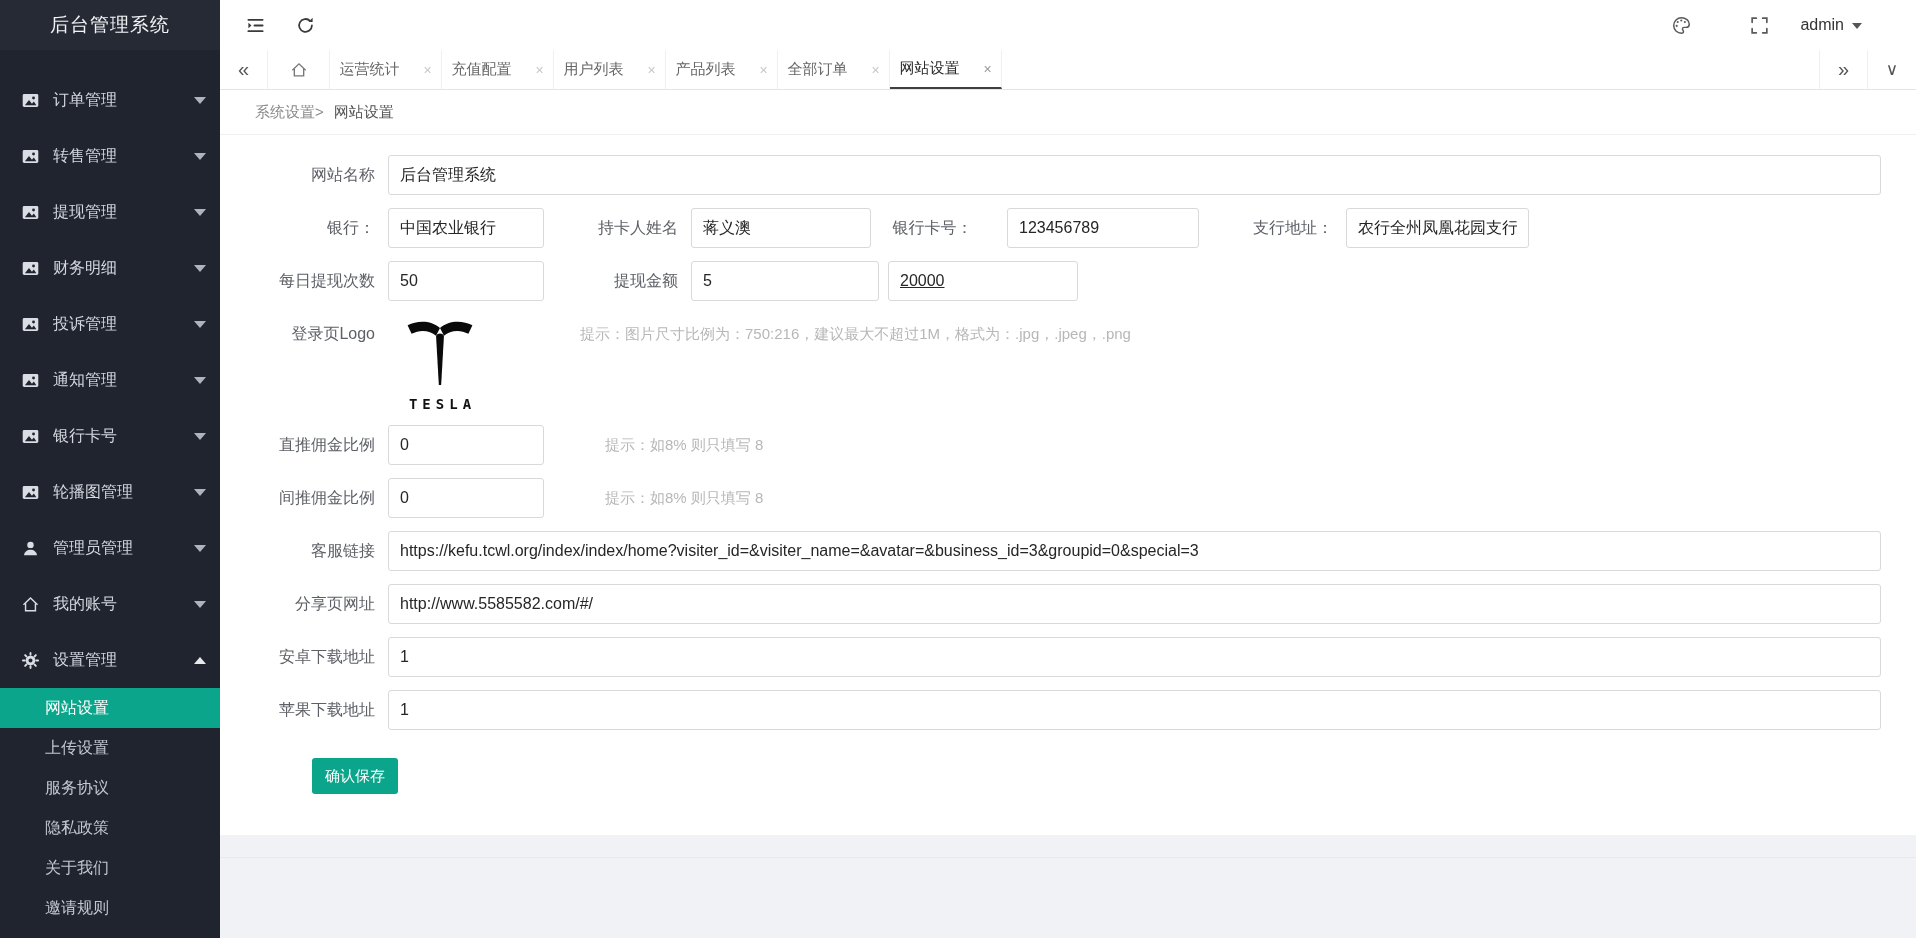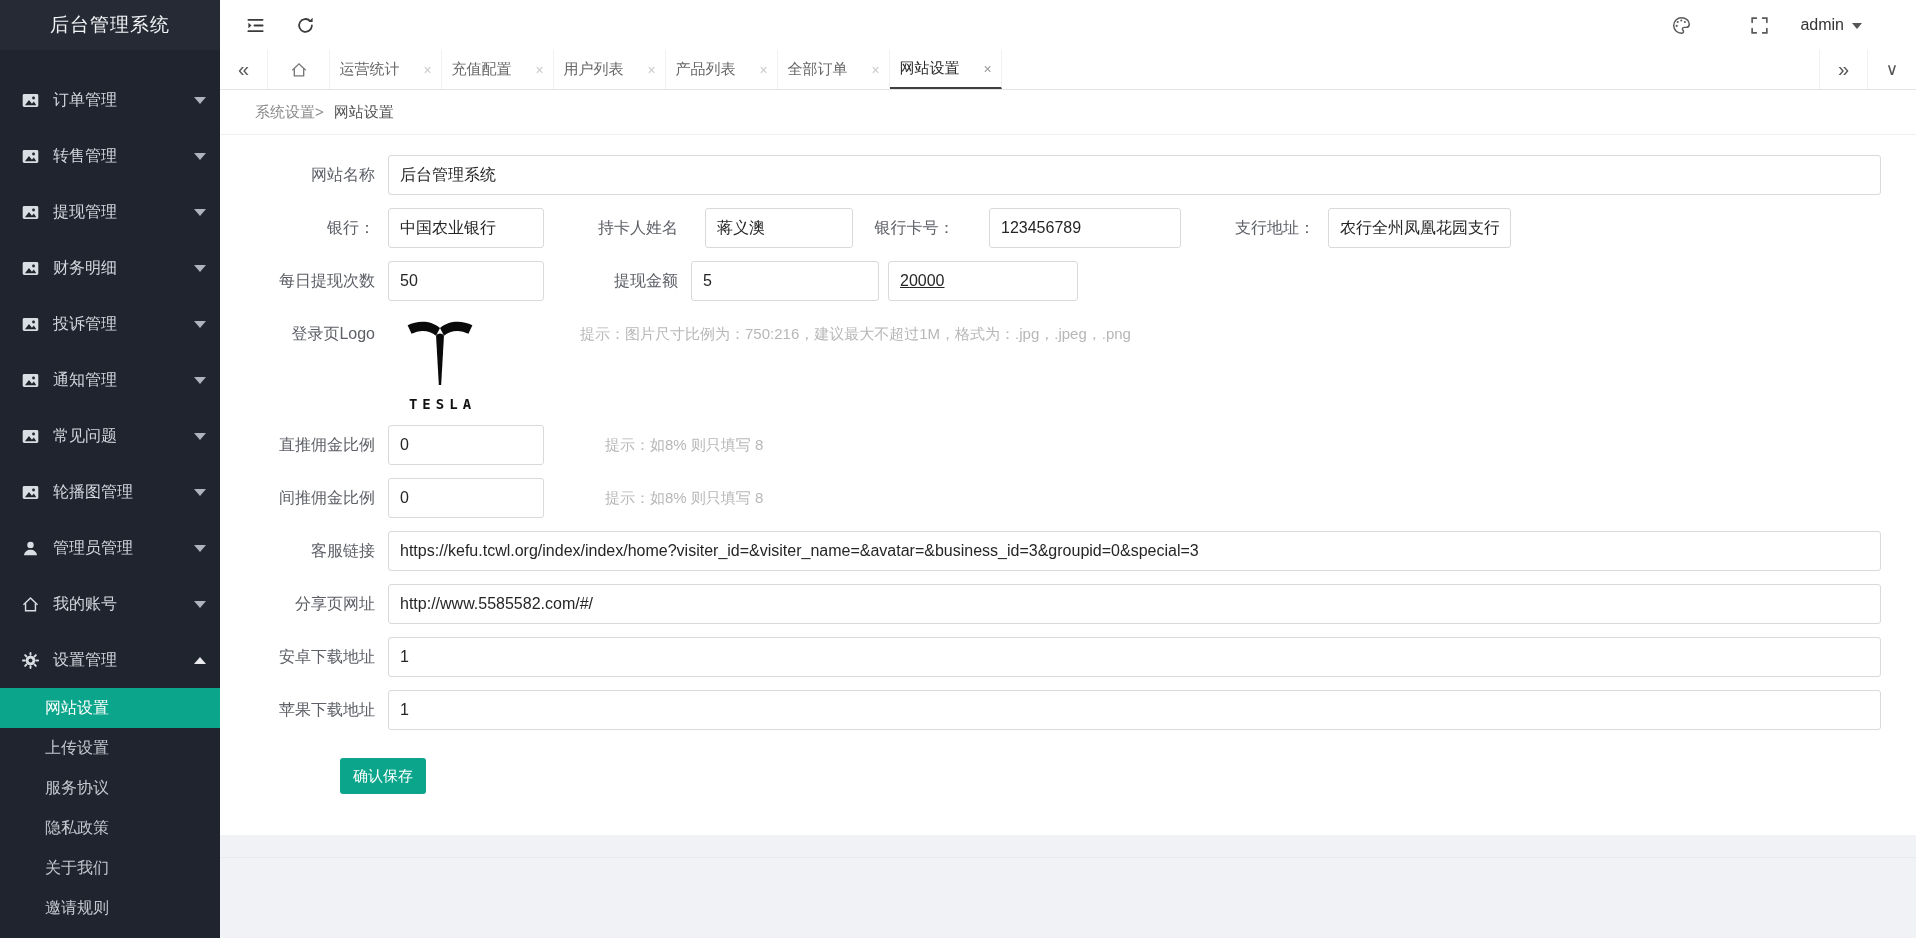--- a/index.html
+++ b/index.html
@@ -58,36 +58,36 @@
   
   .content { background:#fff; padding:20px 35px 26px 0; height:700px; overflow:hidden; }
   .form-row { display:flex; align-items:center; margin-bottom:13px; }
   .form-row.top { align-items:flex-start; }
   .f-label { width:168px; min-width:168px; text-align:right; padding-right:13px; color:#5d6066; font-size:16px; }
   .f-label.inline1 { width:147px; min-width:147px; }
   .f-label.inline2 { width:136px; min-width:136px;text-align:center; }
   input.f-input { height:40px; border:1px solid #d9d9d9; border-radius:3px; padding:0 11px; font-size:16px; color:#262626; font-family:"Liberation Sans","DejaVu Sans",sans-serif; outline:none; background:#fff; }
   .w-full { flex:1; }
   .w-s { width:156px; }
-  .w-m1 { width:148px;margin-left:14px; }
+  .w-m1 { width:180px; }
   .w-m2 { width:192px; }
   .w-m3 { width:183px; }
   .w-m4 { width:188px; }
   .w-m5 { width:190px; margin-left:9px;text-decoration:underline; }
   .hint { color:#b7b7b7; font-size:15px; }
   .hint.logo-hint { margin-left:97px; margin-top:11px; }
   .hint.rate-hint { margin-left:61px; }
 
   
   .logo-box { margin-left:9px; width:86px; display:flex; flex-direction:column; align-items:center; }
   .logo-box svg { width:72px; height:80px; }
   .logo-word { font-family:"DejaVu Sans Mono","Liberation Mono",monospace; font-weight:bold; font-size:14px; letter-spacing:5px; color:#111; margin-top:2px; text-indent:5px; }
 
   
-  .save-btn { margin-left:120px; margin-top:15px; width:86px; height:36px; background:#0aa58a; color:#fff; border:none; border-radius:3px; font-size:15px; cursor:pointer; font-family:"Liberation Sans","DejaVu Sans",sans-serif; }
+  .save-btn { margin-left:92px; margin-top:15px; width:86px; height:36px; background:#0aa58a; color:#fff; border:none; border-radius:3px; font-size:15px; cursor:pointer; font-family:"Liberation Sans","DejaVu Sans",sans-serif; }
 
   
   .footer { flex:1; background:#f0f2f5; }
   .footer-line { margin-top:22px; border-top:1px solid #e7eaee; }
 </style>
 </head>
 <body>
 
 <div class="app">
 
@@ -168,21 +168,21 @@
       </div>
 
       <div class="menu-item">
         <span class="mi-icon">
             <svg viewBox="0 0 20 20">
               <rect x="1.8" y="3.2" width="16.4" height="13.6" rx="1.5" fill="currentColor"></rect>
               <circle class="cut" cx="13.2" cy="7.4" r="1.5"></circle>
               <path class="cut" d="M4.1 14.9l4.3-5.3 3.1 3.7 2-2.2 2.6 3.8z"></path>
             </svg>
           </span>
-        <span class="mi-label">常见问题</span>
+        <span class="mi-label">银行卡号</span>
         <span class="caret down"></span>
       </div>
 
       <div class="menu-item">
         <span class="mi-icon">
             <svg viewBox="0 0 20 20">
               <rect x="1.8" y="3.2" width="16.4" height="13.6" rx="1.5" fill="currentColor"></rect>
               <circle class="cut" cx="13.2" cy="7.4" r="1.5"></circle>
               <path class="cut" d="M4.1 14.9l4.3-5.3 3.1 3.7 2-2.2 2.6 3.8z"></path>
             </svg>

